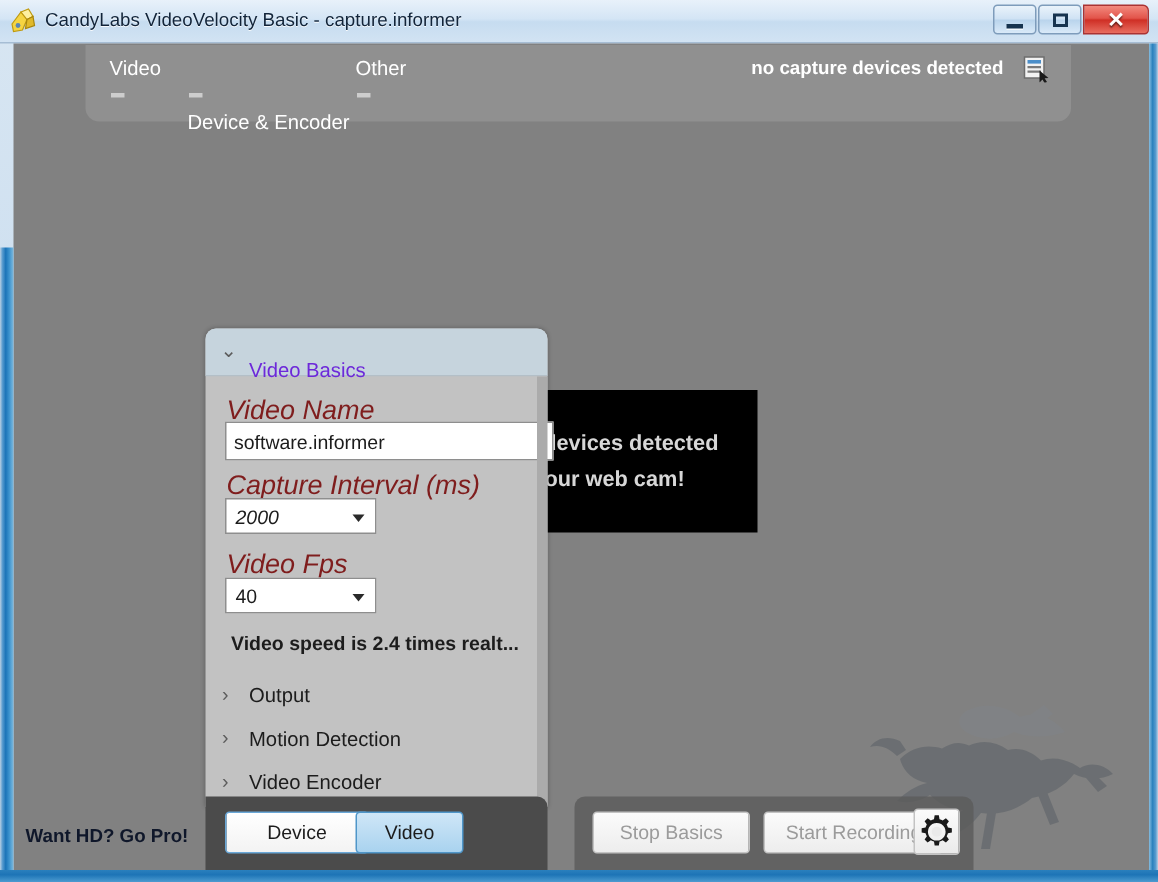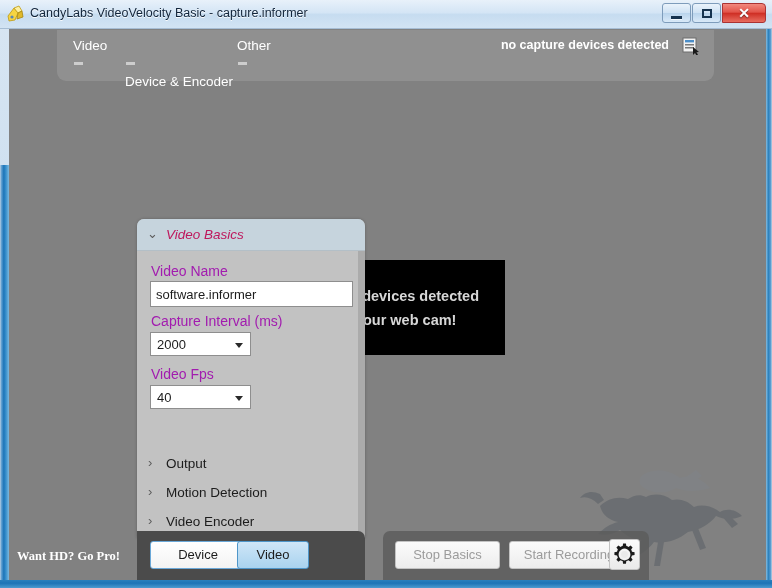--- a/index.html
+++ b/index.html
@@ -198,43 +198,43 @@
     left: 0; top: 0;
     width: 228px; height: 32px;
     background: #c6d4dd;
     border-radius: 7px 7px 0 0;
     border-bottom: 1px solid #b3bfc7;
     box-sizing: border-box;
     cursor: pointer;
   }
   #panel-header-label {
     position: absolute;
-    left: 29px; top: 8px;
+    left: 29px; top: 20px;
     font-size: 13.5px;
-    color: #be185d;
-    font-style: italic;
+    color: #6d28d9;
   }
   .chev {
     position: absolute;
     font-size: 13px;
     color: #5c5c5c;
   }
   #panel-chevron { left: 10px; top: 7px; }
 
   .field-label {
     position: absolute;
     left: 14px;
-    font-size: 14px;
-    color: #a21caf;
-    white-space: nowrap;
+    font-size: 18px;
+    color: #7f1d1d;
+    white-space: nowrap;
+    font-style: italic;
   }
   .text-input {
     position: absolute;
     left: 13px;
-    width: 203px; height: 24px;
+    width: 219px; height: 24px;
     background: #ffffff;
     border: 1px solid #8e8e8e;
     box-sizing: border-box;
     font-family: "Liberation Sans", sans-serif;
     font-size: 13px;
     color: #1c1c1c;
     padding: 12px 5px;
     outline: none;
   }
   .combo {
@@ -257,21 +257,21 @@
     right: 7px; top: 10px;
     width: 0; height: 0;
     border-left: 4.5px solid transparent;
     border-right: 4.5px solid transparent;
     border-top: 5px solid #2a2a2a;
   }
 
   #lbl-video-name      { top: 44px; }
   #input-video-name    { top: 62px; }
   #lbl-capture-interval{ top: 94px; }
-  #combo-capture-interval { top: 113px; }
+  #combo-capture-interval { top: 113px; font-style: italic; }
   #lbl-video-fps       { top: 147px; }
   #combo-video-fps     { top: 166px; }
 
   #speed-note {
     position: absolute;
     left: 17px; top: 202px;
     font-size: 13px;
     font-weight: bold;
     color: #1c1c1c;
     white-space: nowrap;
@@ -370,24 +370,23 @@
     border-radius: 3px;
     box-sizing: border-box;
     cursor: pointer;
   }
 
   #promo-watermark {
     position: absolute;
     left: 8px; bottom: 16px;
     font-size: 12.5px;
     font-weight: bold;
-    color: #ffffff;
-    white-space: nowrap;
-    cursor: pointer;
-    font-family: Liberation Serif, serif;
+    color: #0f172a;
+    white-space: nowrap;
+    cursor: pointer;
   }
 </style>
 </head>
 <body>
 
 <div id="window">
 
   <div id="titlebar">
     <svg id="title-icon" viewBox="0 0 18 18">
       <polygon points="1,11 7,3 11,8 8,15 2,16" fill="#f5d442" stroke="#bf9a10" stroke-width="0.8"></polygon>
@@ -470,20 +469,21 @@
         <span class="combo-value">2000</span>
         <span class="combo-arrow"></span>
       </div>
 
       <div class="field-label" id="lbl-video-fps">Video Fps</div>
       <div class="combo" id="combo-video-fps">
         <span class="combo-value">40</span>
         <span class="combo-arrow"></span>
       </div>
 
+      <div id="speed-note">Video speed is 2.4 times realt...</div>
 
       <div class="section-row" id="section-output">
         <div class="chev section-chev">›</div>
         <div class="section-label">Output</div>
       </div>
 
       <div class="section-row" id="section-motion-detection">
         <div class="chev section-chev">›</div>
         <div class="section-label">Motion Detection</div>
       </div>

